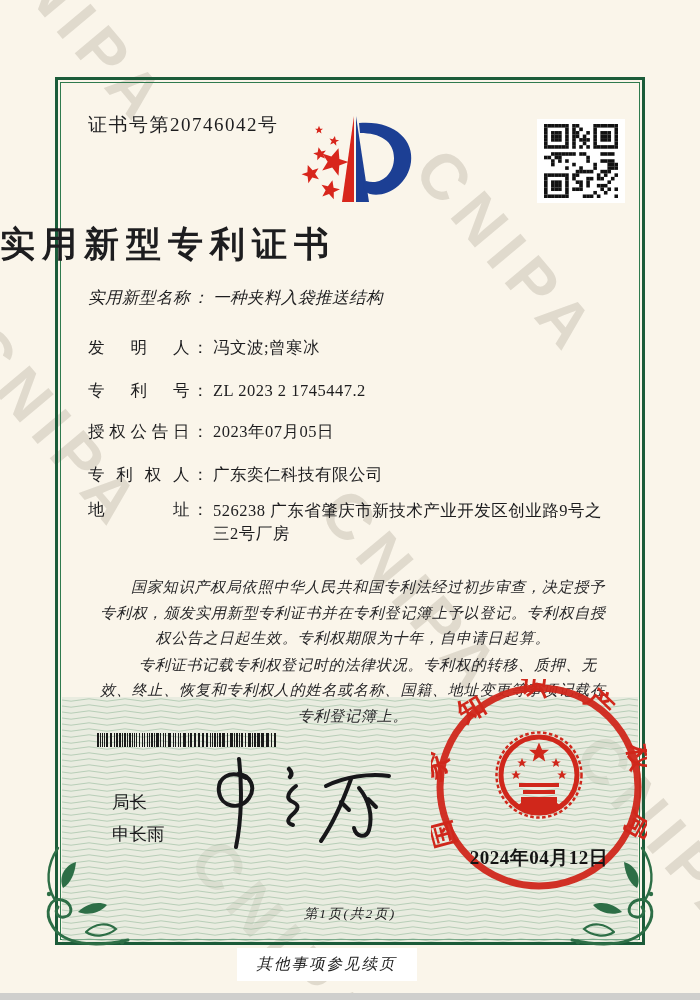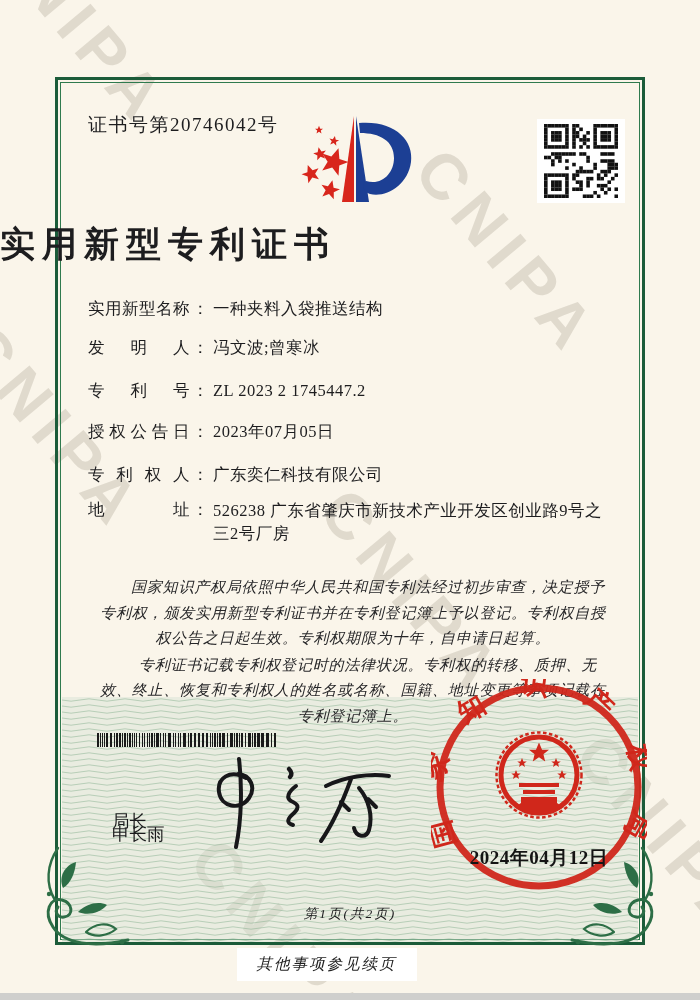--- a/index.html
+++ b/index.html
@@ -55,21 +55,21 @@
   .col2 { position:absolute; left:283px; top:0; white-space:nowrap; }
 
   #body-text {
     left:94px; top:575px; width:518px; font-size:15px; line-height:25.5px;
     font-style:italic; letter-spacing:0.8px; color:#262628;
   }
   #body-text p { text-indent:2em; margin-bottom:1px;text-align:center; }
 
   #barcode { left:97px; top:733px; }
 
-  #signer-title { left:112px; top:790px; font-size:17.5px; font-family:"Liberation Sans","DejaVu Sans",sans-serif; color:#1a1a1c;margin-top:19px; }
+  #signer-title { left:112px; top:790px; font-size:17.5px; font-family:"Liberation Sans","DejaVu Sans",sans-serif; color:#1a1a1c; }
   #signer-name  { left:112px; top:822px; font-size:17.5px; font-family:"Liberation Sans","DejaVu Sans",sans-serif; color:#1a1a1c; }
   #signature { left:192px; top:748px; z-index:4; }
 
   #seal { left:431px; top:679px; width:216px; height:216px; z-index:5; }
   #seal svg text { font-family:"Liberation Serif","DejaVu Serif",serif; }
   .seal-arc-text { font-size:27px; font-weight:700; fill:#d0271b; letter-spacing:35px; }
   .seal-date { font-size:19px; font-weight:700; fill:#141414; letter-spacing:0.5px;
                font-family:"Liberation Sans","DejaVu Sans",sans-serif; }
 
   #page-num { left:0; top:905px; width:700px; text-align:center; font-size:13.5px; letter-spacing:2px; z-index:4;font-style:italic; }
@@ -389,21 +389,21 @@
         <rect x="21.142857142857142" y="56.38095238095238" width="3.5942857142857143" height="3.5942857142857143" fill="#111"></rect>
         <rect x="21.142857142857142" y="59.904761904761905" width="3.5942857142857143" height="3.5942857142857143" fill="#111"></rect>
         <rect x="21.142857142857142" y="63.42857142857143" width="3.5942857142857143" height="3.5942857142857143" fill="#111"></rect>
         <rect x="21.142857142857142" y="66.95238095238095" width="3.5942857142857143" height="3.5942857142857143" fill="#111"></rect>
         <rect x="21.142857142857142" y="70.47619047619048" width="3.5942857142857143" height="3.5942857142857143" fill="#111"></rect>
       </svg>
   </div>
 
   <div class="abs" id="title">实用新型专利证书</div>
 
-  <div class="abs frow" style="top:298px;">
+  <div class="abs frow" style="top:287px;font-style:italic;">
     <span class="f-label">实用新型名称</span><span class="f-colon">：</span><span class="f-value">一种夹料入袋推送结构</span>
   </div>
   <div class="abs frow" style="top:337px;">
     <span class="f-label">发明人</span><span class="f-colon">：</span><span class="f-value">冯文波;曾寒冰</span>
   </div>
   <div class="abs frow" style="top:380px;">
     <span class="f-label">专利号</span><span class="f-colon">：</span><span class="f-value">ZL 2023 2 1745447.2</span>
   </div>
   <div class="abs frow" style="top:421px;">
     <span class="f-label">授权公告日</span><span class="f-colon">：</span><span class="f-value">2023年07月05日</span>

